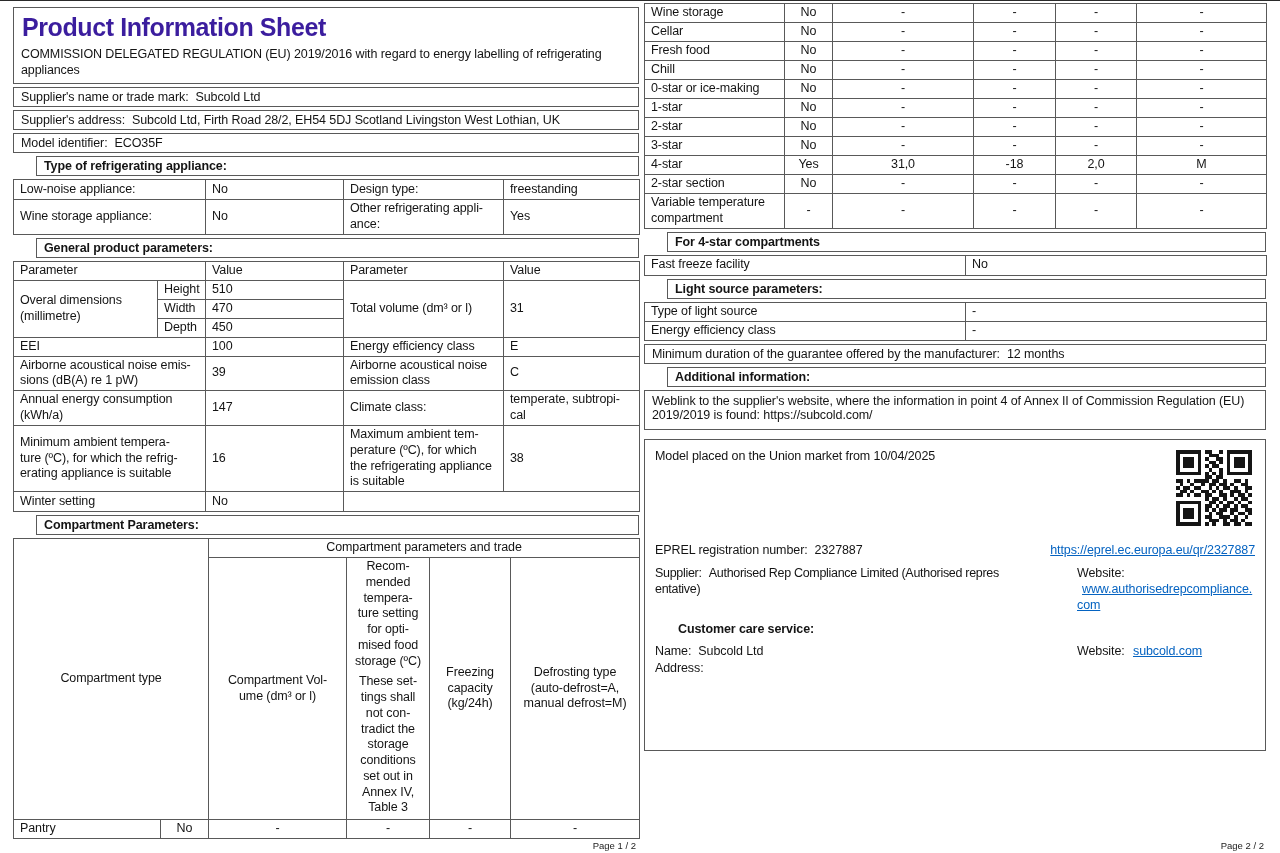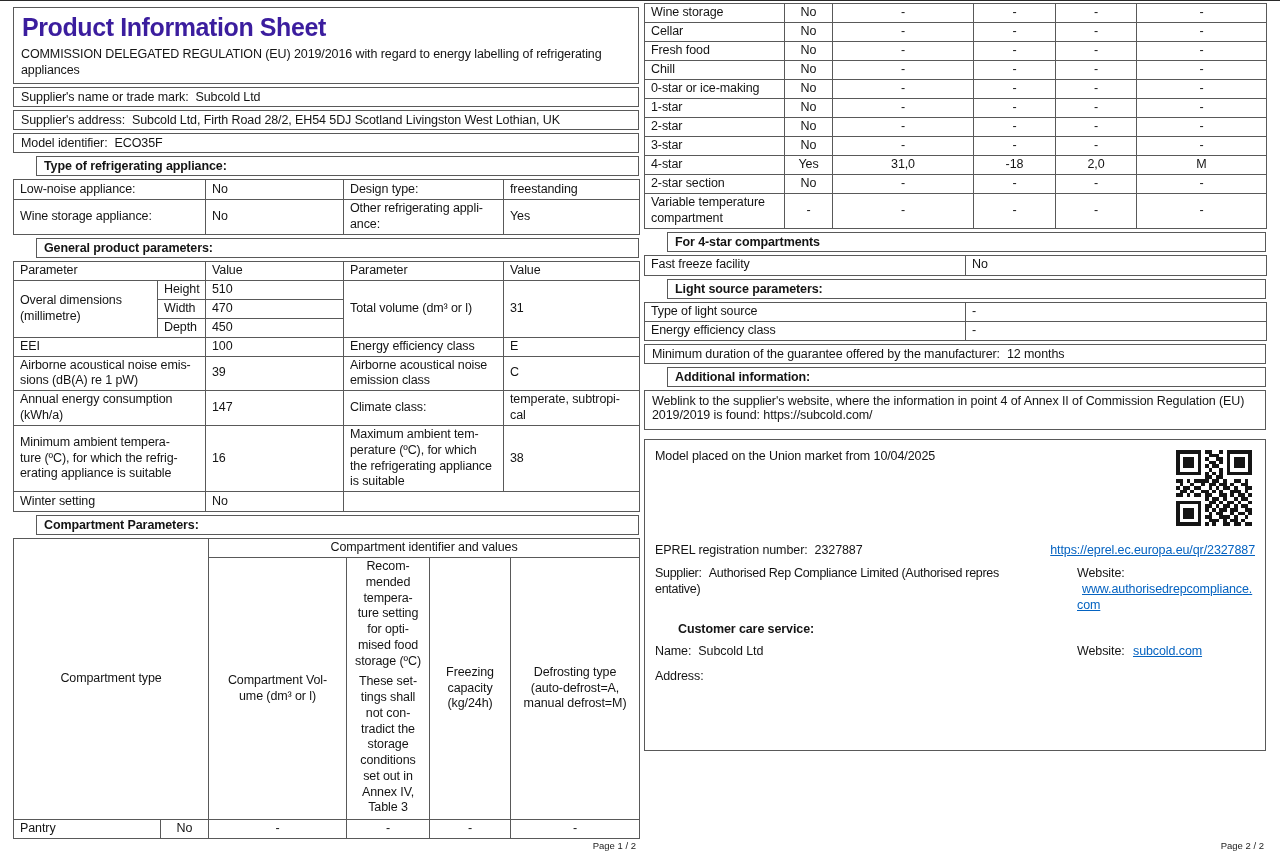--- a/index.html
+++ b/index.html
@@ -196,21 +196,21 @@
           <col style="width:147px">
           <col style="width:48px">
           <col style="width:138px">
           <col style="width:83px">
           <col style="width:81px">
           <col style="width:129px">
         </colgroup>
       <tbody>
           <tr style="height:19px">
         <td colspan="2" rowspan="2" class="c">Compartment type</td>
-        <td colspan="4" class="c">Compartment identifier and values</td>
+        <td colspan="4" class="c">Compartment parameters and trade</td>
       </tr>
       <tr style="height:262px">
         <td class="c pre">Compartment Vol-
 ume (dm³ or l)</td>
         <td class="c vt">
           <div class="pre">Recom-
 mended
 tempera-
 ture setting
 for opti-
@@ -675,21 +675,21 @@
         <div class="cl">
           <span class="lbl">Name:</span><span class="val">Subcold Ltd</span>
         </div>
         <div class="cr">
           <span class="lbl">Website:</span>
           <a class="link" style="margin-left:5px">subcold.com</a>
         </div>
       </div>
 
 
-      <div style="margin-top:10px">
+      <div style="margin-top:2px">
         <div class="lbl">Address:</div>
       </div>
     </div>
 
     <div class="pagefoot">Page 2 / 2</div>
   </div>
 
 </div>
 
 </body></html>

